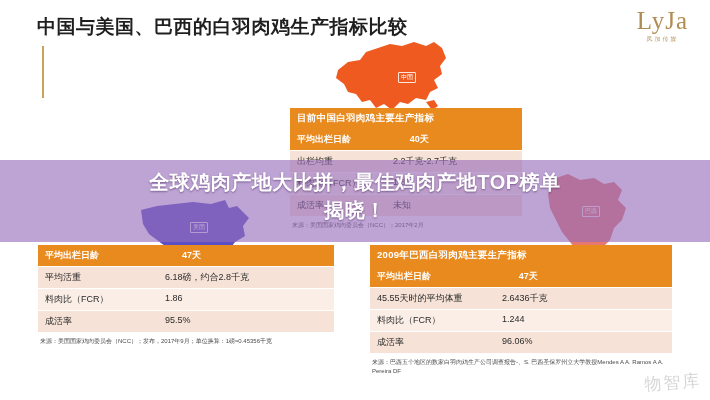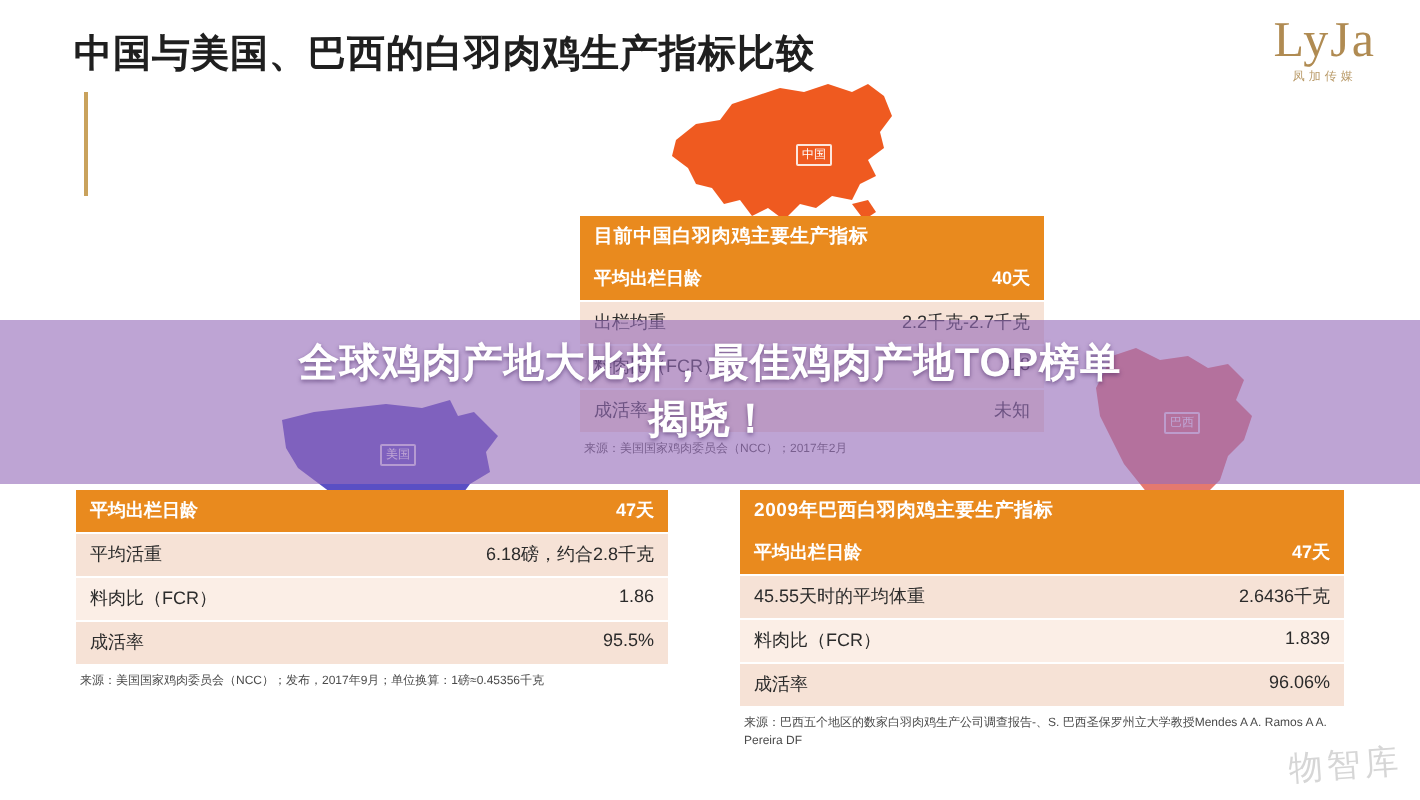--- a/index.html
+++ b/index.html
@@ -46,21 +46,21 @@
   .tbl{position:absolute;font-size:9px;color:#2b2b2b;}
   .tbl .hdr{
     background:#e98a1e;color:#fff;font-weight:700;font-size:9.5px;
     padding:4px 7px;letter-spacing:.3px;
   }
   .tbl .row{display:flex;border-bottom:1px solid #ffffff;}
   .tbl .row.key-row{background:#e98a1e;color:#fff;font-weight:700;gap:28px;}
   .tbl .row.alt{background:#f6e2d6;}
   .tbl .row.alt2{background:#fbeee6;}
   .tbl .c1{padding:4px 7px;box-sizing:border-box;}
-  .tbl .c2{padding:4px 7px;box-sizing:border-box;text-align:right;}
+  .tbl .c2{padding:4px 7px;box-sizing:border-box;}
   .tbl .src{
     font-size:6px;color:#4a4a4a;line-height:1.45;padding:4px 2px 0 2px;
     letter-spacing:0;
   }
 
   
   .tbl-china{left:290px;top:108px;width:232px;}
   .tbl-china .c1{width:96px;}
   .tbl-china .c2{width:136px;}
 
@@ -182,21 +182,21 @@
     <div class="row key-row">
       <div class="c1">平均出栏日龄</div>
       <div class="c2">47天</div>
     </div>
     <div class="row alt">
       <div class="c1">45.55天时的平均体重</div>
       <div class="c2">2.6436千克</div>
     </div>
     <div class="row alt2">
       <div class="c1">料肉比（FCR）</div>
-      <div class="c2">1.839</div>
+      <div class="c2">1.244</div>
     </div>
     <div class="row alt">
       <div class="c1">成活率</div>
       <div class="c2">96.06%</div>
     </div>
     <div class="src">来源：巴西五个地区的数家白羽肉鸡生产公司调查报告-、S. 巴西圣保罗州立大学教授Mendes A A. Ramos A A. Pereira DF</div>
   </div>
 
   <div class="banner"></div>
   <div class="banner-text">

